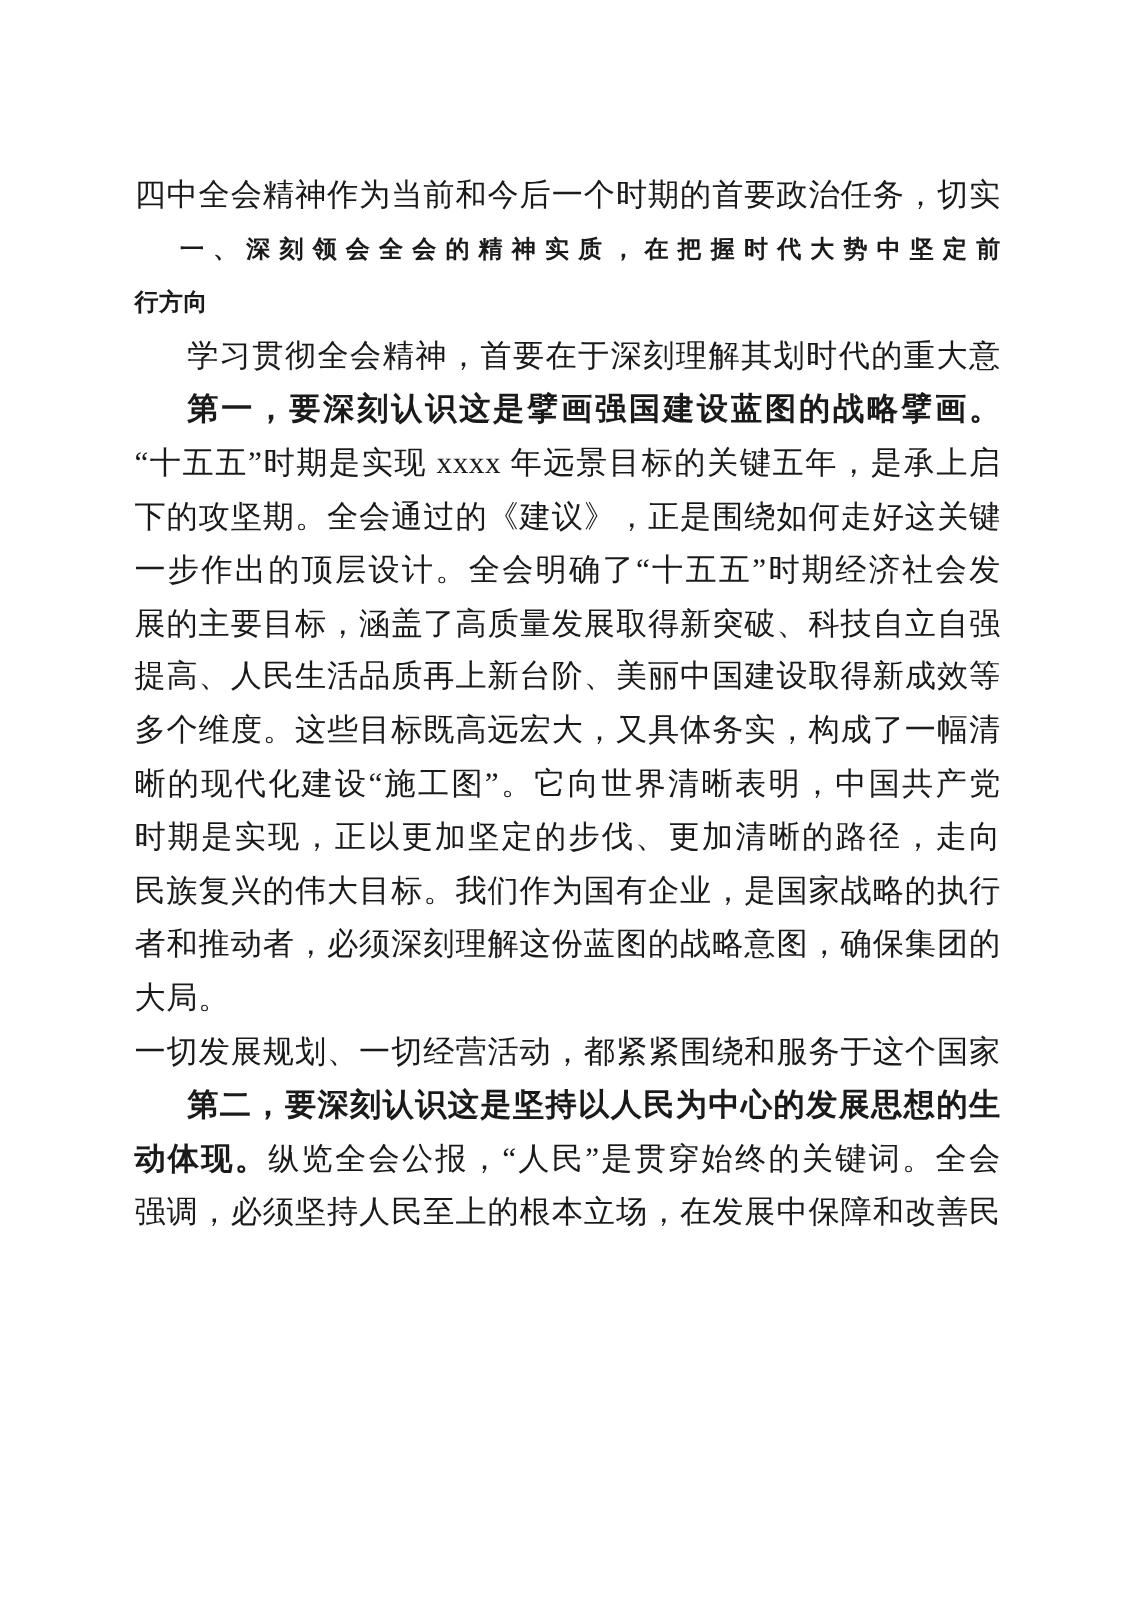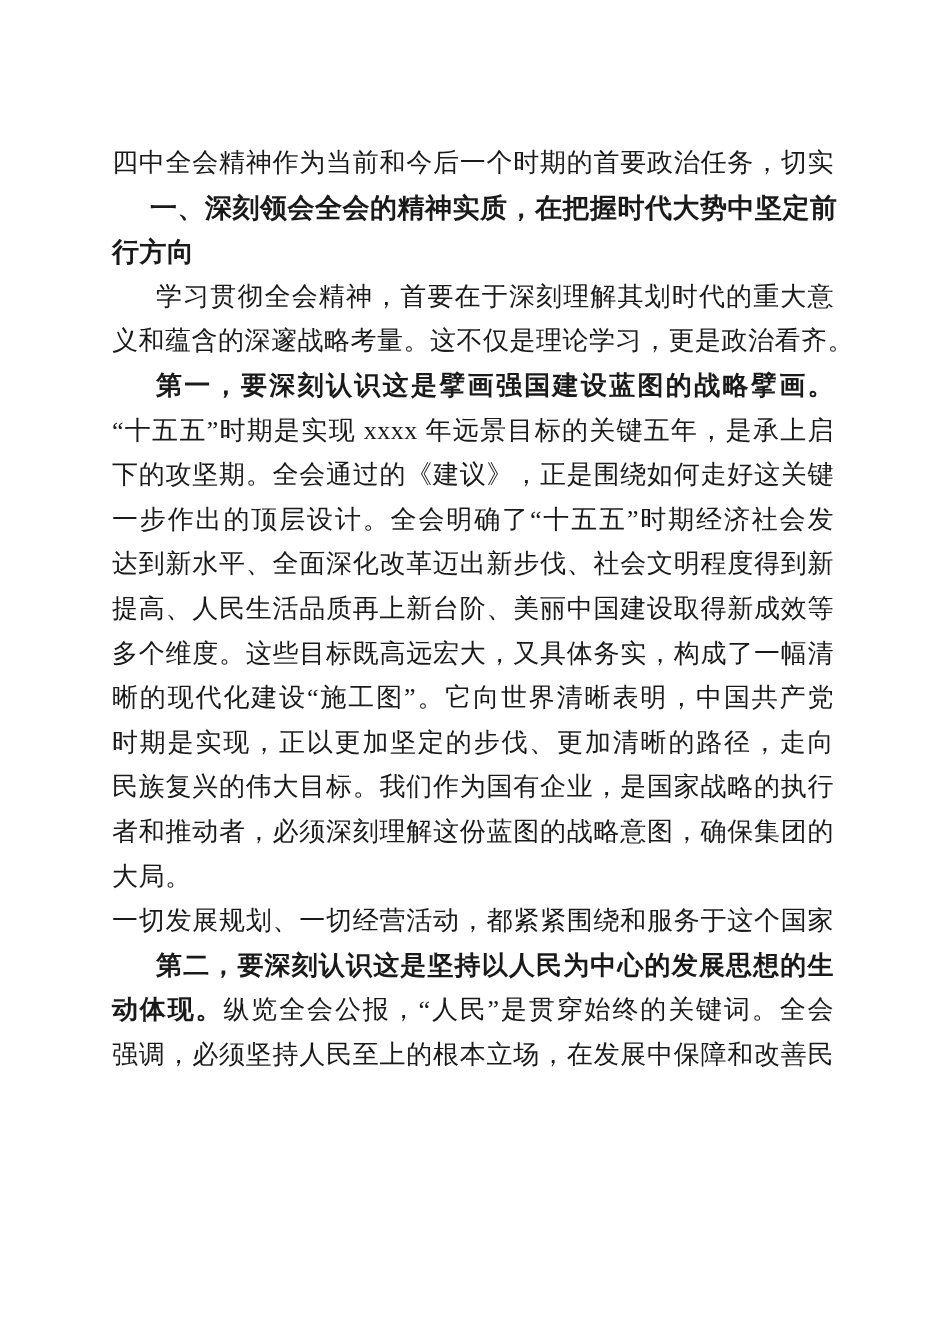--- a/index.html
+++ b/index.html
@@ -30,48 +30,47 @@
     letter-spacing: 0.5px;
     white-space: nowrap;
     text-align: justify;
     text-align-last: justify;
   }
   .line.no-stretch { text-align-last: left; }
   .line.indent { padding-left: 44px; }
   .paragraph.heading .line {
     font-family: "Liberation Sans", "DejaVu Sans", sans-serif;
     font-weight: 700;
-    font-size: 27px;
+    font-size: 20px;
   }
   .paragraph.heading .line.indent { padding-left: 38px; }
   .run { font-weight: 400; }
   .run.bold { font-weight: 700; }
 </style>
 </head>
 <body>
 
 <div class="page">
   <div class="text-block">
       <div class="paragraph body">
         <div class="line"><span class="run">四中全会精神作为当前和今后一个时期的首要政治任务，切实</span></div>
       </div>
       <div class="paragraph heading">
         <div class="line indent"><span class="run bold">一、深刻领会全会的精神实质，在把握时代大势中坚定前</span></div>
         <div class="line no-stretch"><span class="run bold">行方向</span></div>
       </div>
       <div class="paragraph body">
         <div class="line indent"><span class="run">学习贯彻全会精神，首要在于深刻理解其划时代的重大意</span></div>
-        <div class="line no-stretch"><span class="run">义和蕴含的深邃战略考量。这不仅是理论学习，更是政治看齐。</span></div>
       </div>
       <div class="paragraph body">
         <div class="line indent"><span class="run bold">第一，要深刻认识这是擘画强国建设蓝图的战略擘画。</span></div>
         <div class="line"><span class="run">“十五五”时期是实现 xxxx 年远景目标的关键五年，是承上启</span></div>
         <div class="line"><span class="run">下的攻坚期。全会通过的《建议》，正是围绕如何走好这关键</span></div>
         <div class="line"><span class="run">一步作出的顶层设计。全会明确了“十五五”时期经济社会发</span></div>
-        <div class="line"><span class="run">达到新水平、全面深化改革迈出新步伐、社会文明程度得到新</span></div>
+        <div class="line"><span class="run">展的主要目标，涵盖了高质量发展取得新突破、科技自立自强</span></div>
         <div class="line"><span class="run">提高、人民生活品质再上新台阶、美丽中国建设取得新成效等</span></div>
         <div class="line"><span class="run">多个维度。这些目标既高远宏大，又具体务实，构成了一幅清</span></div>
         <div class="line"><span class="run">晰的现代化建设“施工图”。它向世界清晰表明，中国共产党</span></div>
         <div class="line"><span class="run">时期是实现，正以更加坚定的步伐、更加清晰的路径，走向</span></div>
         <div class="line"><span class="run">民族复兴的伟大目标。我们作为国有企业，是国家战略的执行</span></div>
         <div class="line"><span class="run">者和推动者，必须深刻理解这份蓝图的战略意图，确保集团的</span></div>
         <div class="line no-stretch"><span class="run">大局。</span></div>
         <div class="line"><span class="run">一切发展规划、一切经营活动，都紧紧围绕和服务于这个国家</span></div>
       </div>
       <div class="paragraph body">

